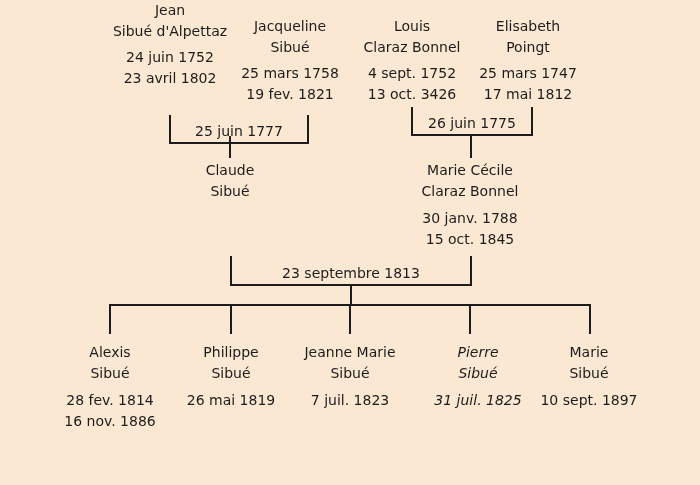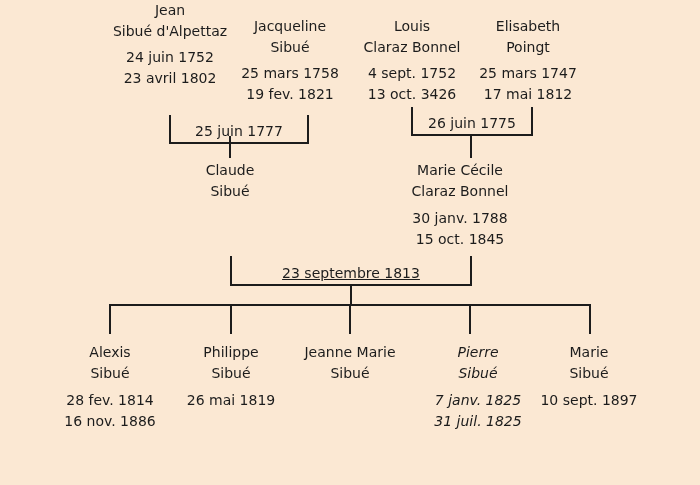--- a/index.html
+++ b/index.html
@@ -85,32 +85,32 @@
   </div>
   <div class="vline" style="left:470px; top:136px; height:22px;"></div>
 
   <div class="person g2 bold" style="left:150px; top:160px; width:160px;">
     <div class="nm">
       <div>Claude</div>
       <div>Sibué</div>
     </div>
   </div>
 
-  <div class="person g2" style="left:380px; top:160px; width:160px;">
+  <div class="person g2" style="left:390px; top:160px; width:160px;">
     <div class="nm">
       <div>Marie Cécile</div>
       <div>Claraz Bonnel</div>
     </div>
     <div class="dates">
       <div>30 janv. 1788</div>
       <div>15 oct. 1845</div>
     </div>
   </div>
 
-  <div class="bracket" style="left:230px; top:256px; width:242px; height:30px;text-decoration:underline;">
+  <div class="bracket" style="left:230px; top:256px; width:242px; height:30px;">
     <span class="mdate">23 septembre 1813</span>
   </div>
   <div class="vline" style="left:350px; top:286px; height:19px;"></div>
 
   <div class="hline" style="left:109px; top:304px; width:482px;"></div>
   <div class="vline" style="left:109px; top:304px; height:30px;"></div>
   <div class="vline" style="left:230px; top:304px; height:30px;"></div>
   <div class="vline" style="left:349px; top:304px; height:30px;"></div>
   <div class="vline" style="left:469px; top:304px; height:30px;"></div>
   <div class="vline" style="left:589px; top:304px; height:30px;"></div>
@@ -136,30 +136,30 @@
       <div></div>
     </div>
   </div>
 
   <div class="person g3" style="left:280px; top:342px; width:140px;">
     <div class="nm">
       <div>Jeanne Marie</div>
       <div>Sibué</div>
     </div>
     <div class="dates">
+      <div>7 juil. 1823</div>
     </div>
   </div>
 
   <div class="person g3" style="left:408px; top:342px; width:140px;font-style:italic;">
     <div class="nm">
       <div>Pierre</div>
       <div>Sibué</div>
     </div>
     <div class="dates">
-      <div>7 janv. 1825</div>
       <div>31 juil. 1825</div>
     </div>
   </div>
 
   <div class="person g3" style="left:519px; top:342px; width:140px;">
     <div class="nm">
       <div>Marie</div>
       <div>Sibué</div>
     </div>
     <div class="dates">

